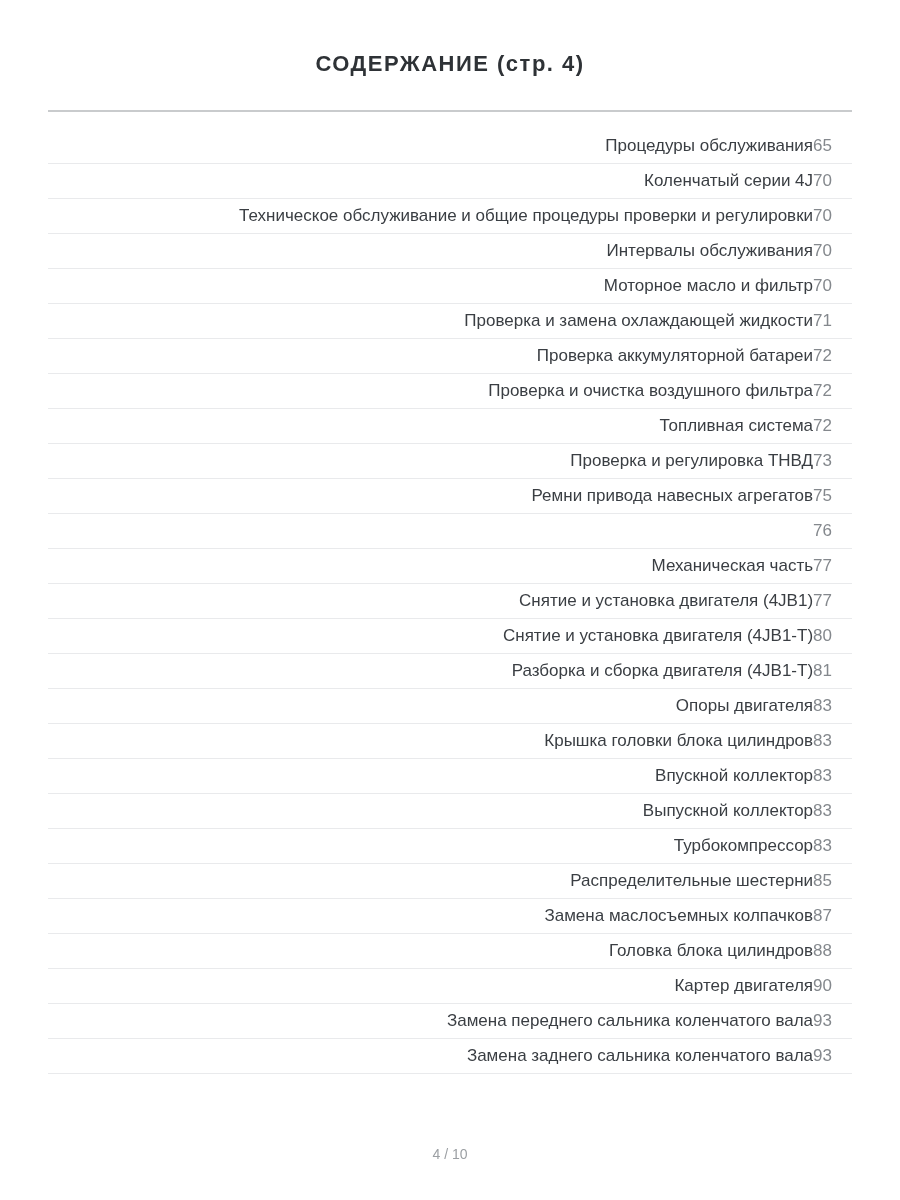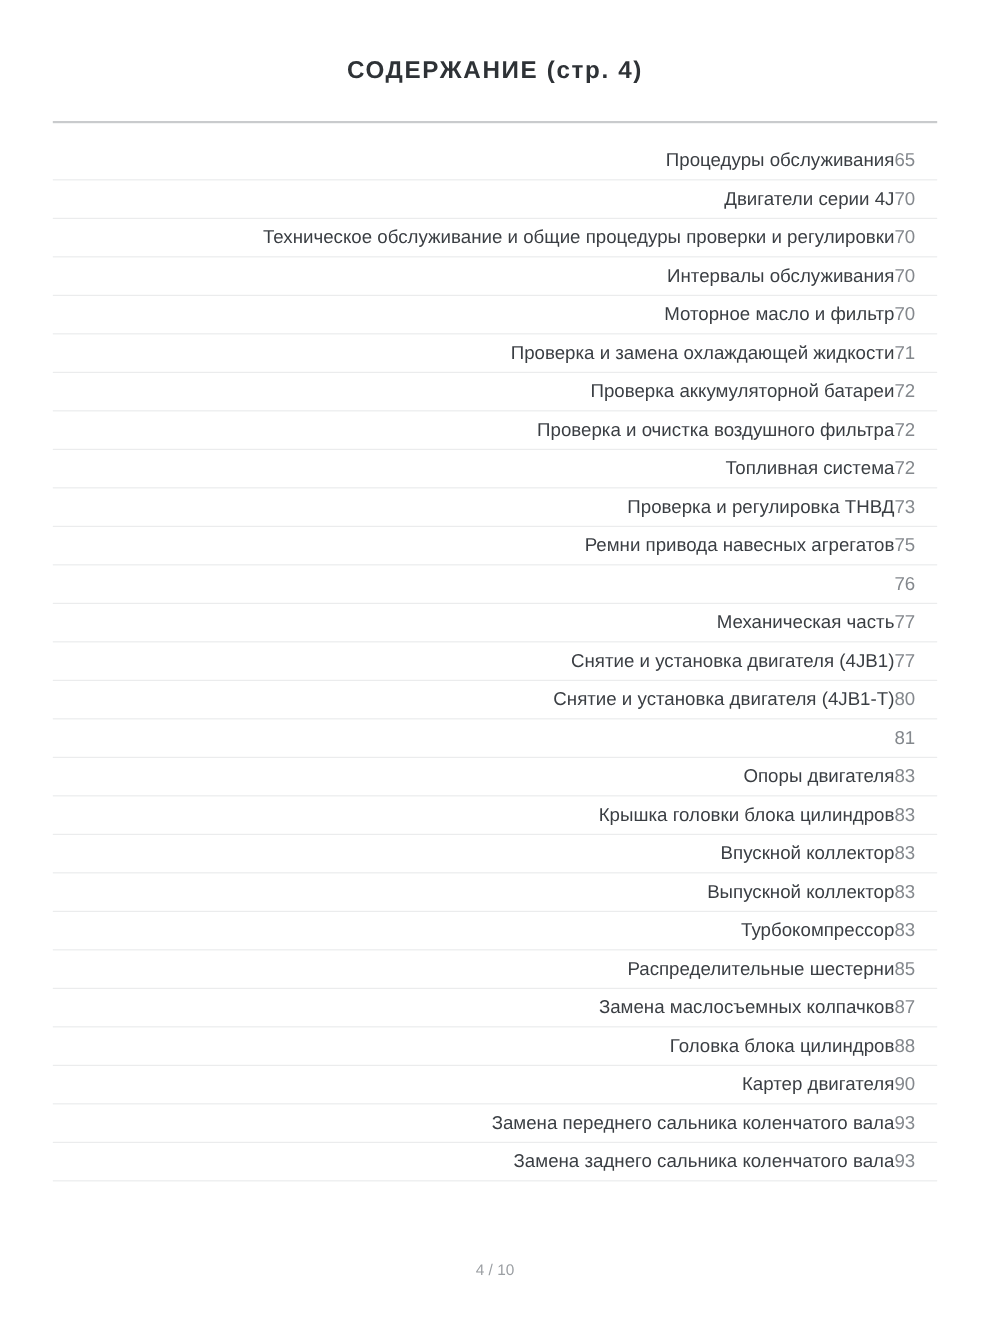--- a/index.html
+++ b/index.html
@@ -71,21 +71,21 @@
 
   <hr class="title-divider">
 
   <div class="toc-list" id="toc-list">
   <div class="toc-row">
     <span class="toc-entry-label">Процедуры обслуживания</span>
     <span class="toc-entry-page">65</span>
   </div>
 
   <div class="toc-row">
-    <span class="toc-entry-label">Двигатели серии 4J</span>
+    <span class="toc-entry-label">Коленчатый серии 4J</span>
     <span class="toc-entry-page">70</span>
   </div>
 
   <div class="toc-row">
     <span class="toc-entry-label">Техническое обслуживание и общие процедуры проверки и регулировки</span>
     <span class="toc-entry-page">70</span>
   </div>
 
   <div class="toc-row">
     <span class="toc-entry-label">Интервалы обслуживания</span>
@@ -140,20 +140,21 @@
     <span class="toc-entry-label">Снятие и установка двигателя (4JB1)</span>
     <span class="toc-entry-page">77</span>
   </div>
 
   <div class="toc-row">
     <span class="toc-entry-label">Снятие и установка двигателя (4JB1-T)</span>
     <span class="toc-entry-page">80</span>
   </div>
 
   <div class="toc-row">
+    <span class="toc-entry-label">Разборка и сборка двигателя (4JB1-T)</span>
     <span class="toc-entry-page">81</span>
   </div>
 
   <div class="toc-row">
     <span class="toc-entry-label">Опоры двигателя</span>
     <span class="toc-entry-page">83</span>
   </div>
 
   <div class="toc-row">
     <span class="toc-entry-label">Крышка головки блока цилиндров</span>

